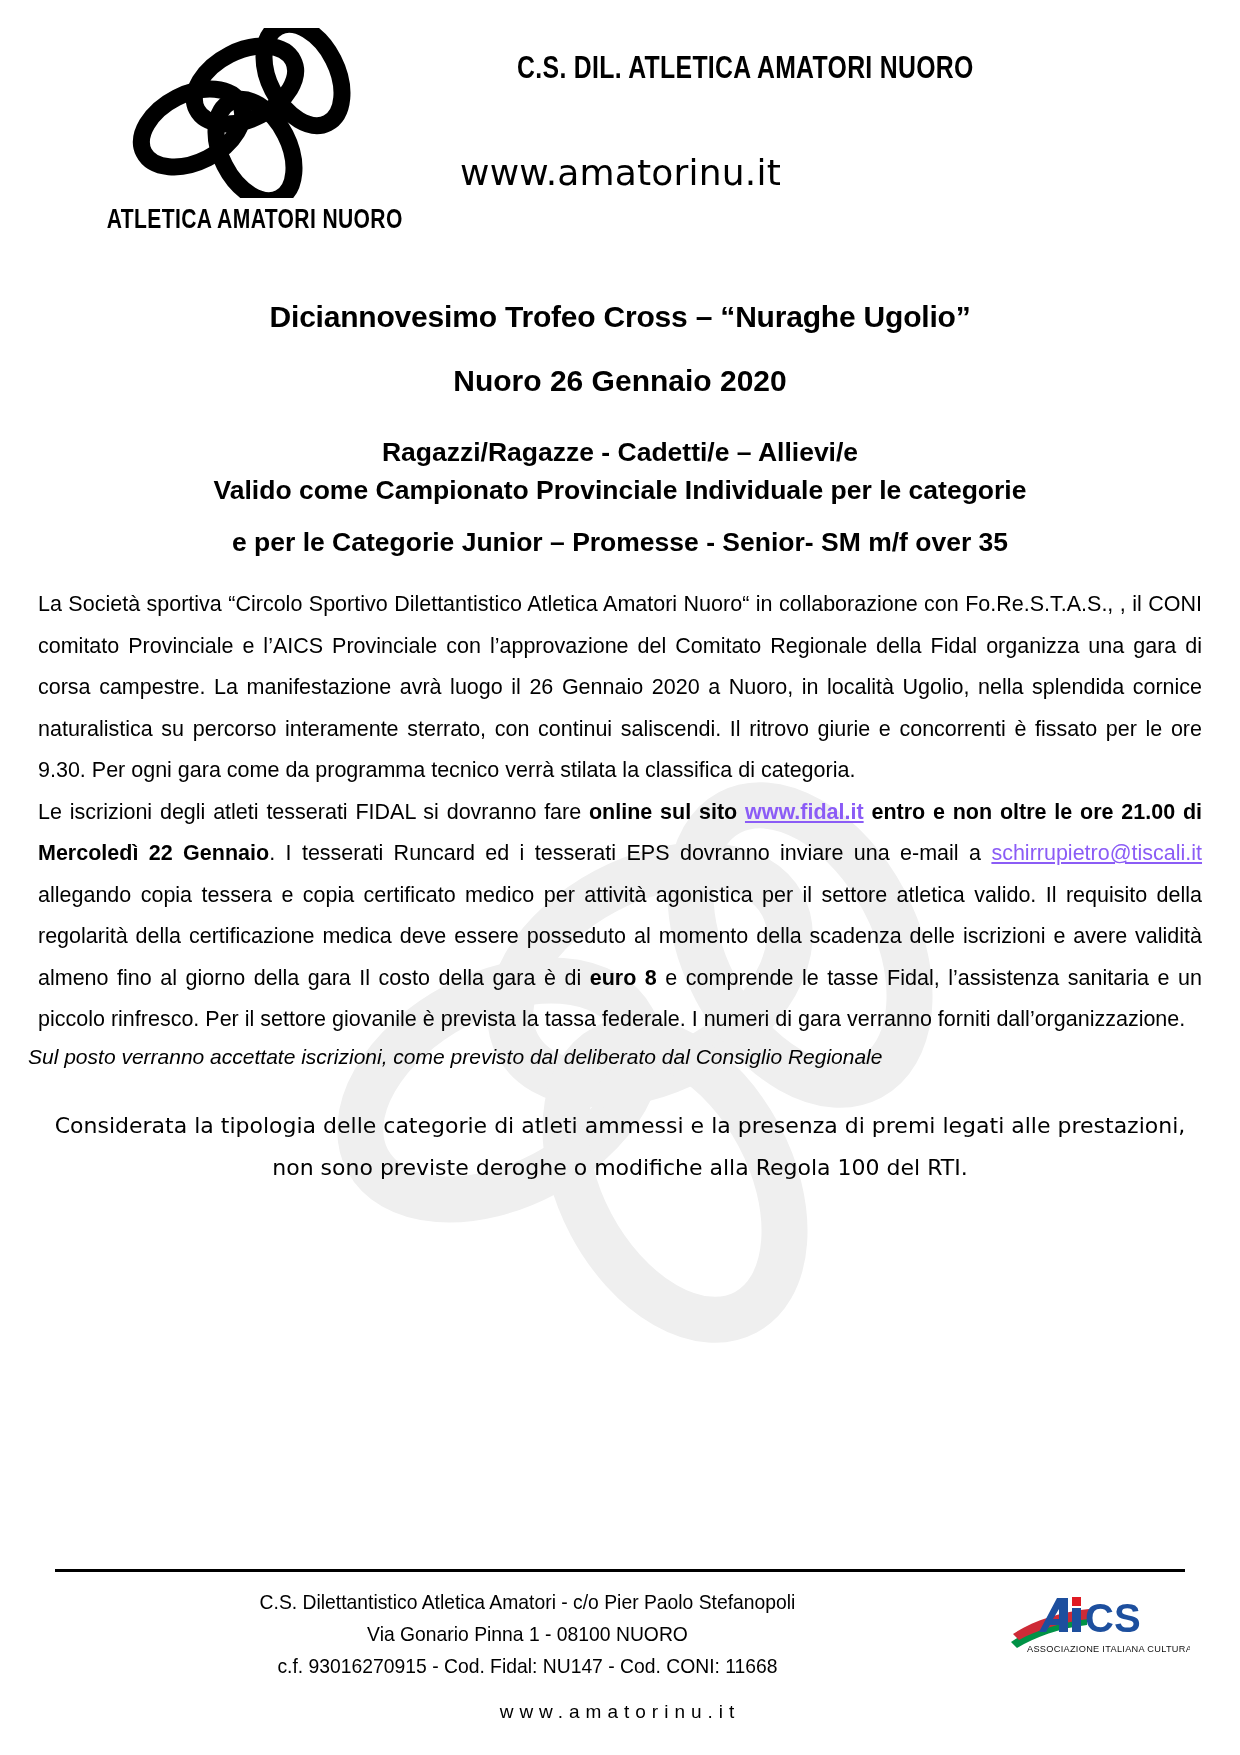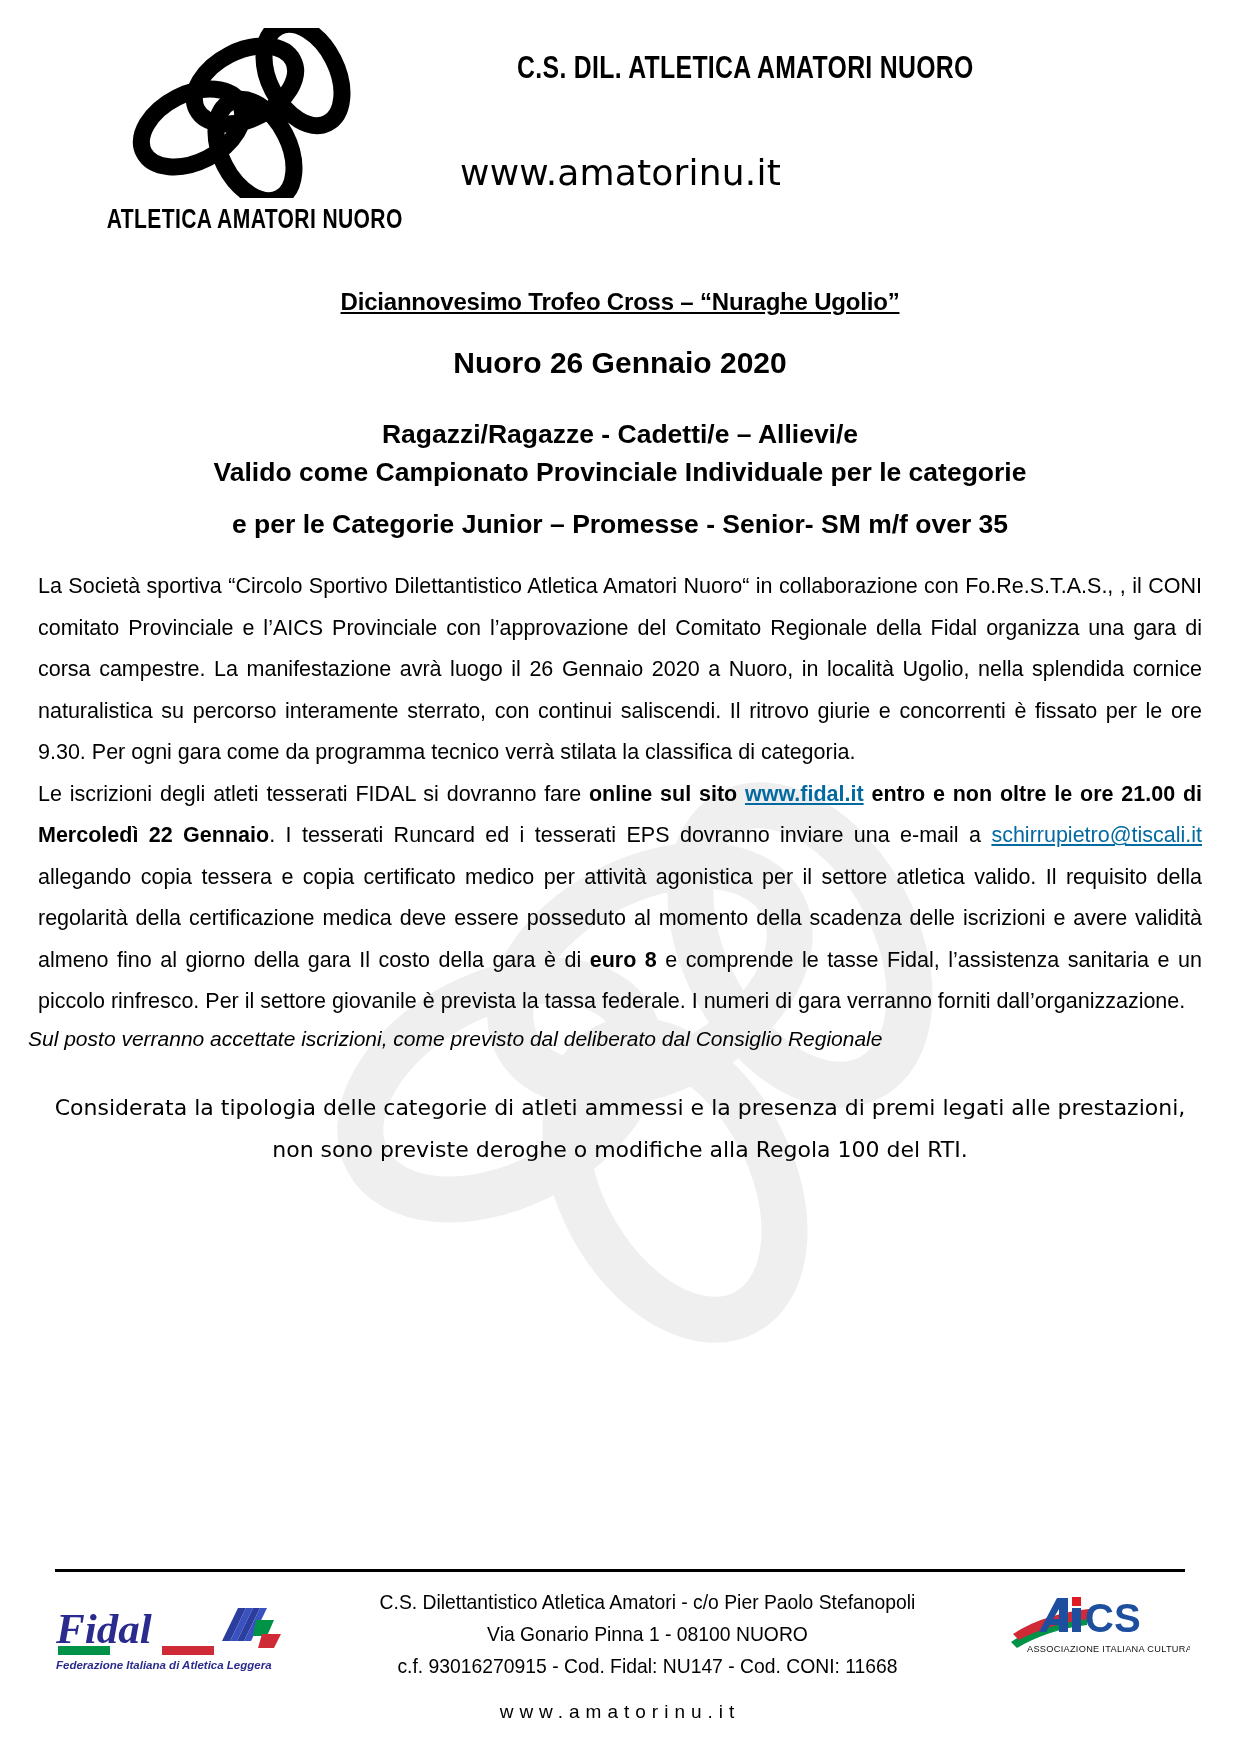--- a/index.html
+++ b/index.html
@@ -81,25 +81,24 @@
     margin-top: 66px;
     font-family: "DejaVu Sans", sans-serif;
     font-size: 36px;
     font-weight: 400;
     letter-spacing: 0.2px;
   }
 
   
   .titles { padding: 0 48px; text-align: center; }
   .title-1 {
-    font-size: 24px;
-    font-weight: bold;
-    margin-top: 18px;
+    font-size: 30px;
+    font-weight: bold;
+    margin-top: 30px;
     letter-spacing: -0.2px;
-    text-decoration: underline;
   }
   .title-2 {
     font-size: 30px;
     font-weight: bold;
     margin-top: 30px;
   }
   .title-3 {
     font-size: 26.5px;
     font-weight: bold;
     margin-top: 36px;
@@ -122,21 +121,21 @@
   }
   .body-text p { margin: 0; }
   .section-head {
     text-align: center;
     font-weight: bold;
     font-size: 21.5px;
     margin: 0;
     letter-spacing: 0.3px;
   }
   a.link {
-    color: #0369a1;
+    color: #8b5cf6;
   }
   .bold { font-weight: bold; }
   .italic-note {
     font-style: italic;
     font-size: 21px;
     padding: 0 28px;
     margin-top: 4px;
     font-family: "Liberation Sans Narrow", "Liberation Sans", sans-serif;
   }
   .closing {
@@ -257,41 +256,20 @@
     </div>
 
   </div>
 
   <div class="footer">
 
     <div class="footer-rule"></div>
 
     <div class="footer-inner">
 
-      <div class="fidal-logo">
-        <svg viewBox="0 0 240 78" xmlns="http://www.w3.org/2000/svg">
-
-          <rect x="8" y="50" width="52" height="9" fill="#009246"></rect>
-          <rect x="60" y="50" width="52" height="9" fill="#ffffff"></rect>
-          <rect x="112" y="50" width="52" height="9" fill="#ce2b37"></rect>
-
-          <text x="6" y="47" font-family="Liberation Serif, serif" font-size="43" font-weight="bold" font-style="italic" fill="#2b2b8f" stroke="#ffffff" stroke-width="1.2" paint-order="stroke">Fidal</text>
-
-          <g>
-            <path d="M172 45 L188 12 L196 12 L180 45 Z" fill="#2b3e9e"></path>
-            <path d="M180 45 L196 12 L203 12 L187 45 Z" fill="#3a52c0"></path>
-            <path d="M187 45 L203 12 L210 12 L194 45 Z" fill="#2b3e9e"></path>
-            <path d="M194 45 L210 12 L217 12 L201 45 Z" fill="#3a52c0"></path>
-            <path d="M206 24 L224 24 L217 40 L203 40 Z" fill="#009246"></path>
-            <path d="M212 38 L231 38 L224 52 L208 52 Z" fill="#ce2b37"></path>
-          </g>
-
-          <text x="6" y="73" font-family="Liberation Sans, sans-serif" font-size="11.5" font-weight="bold" font-style="italic" fill="#2b2b8f">Federazione Italiana di Atletica Leggera</text>
-        </svg>
-      </div>
 
       <div class="footer-center">
         <div class="l1">C.S. Dilettantistico Atletica Amatori    -    c/o Pier Paolo Stefanopoli</div>
         <div>Via Gonario Pinna 1 - 08100 NUORO</div>
         <div>c.f. 93016270915 - Cod. Fidal: NU147 - Cod. CONI: 11668</div>
       </div>
 
       <div class="aics-logo">
         <svg viewBox="0 0 185 62" xmlns="http://www.w3.org/2000/svg">
 

